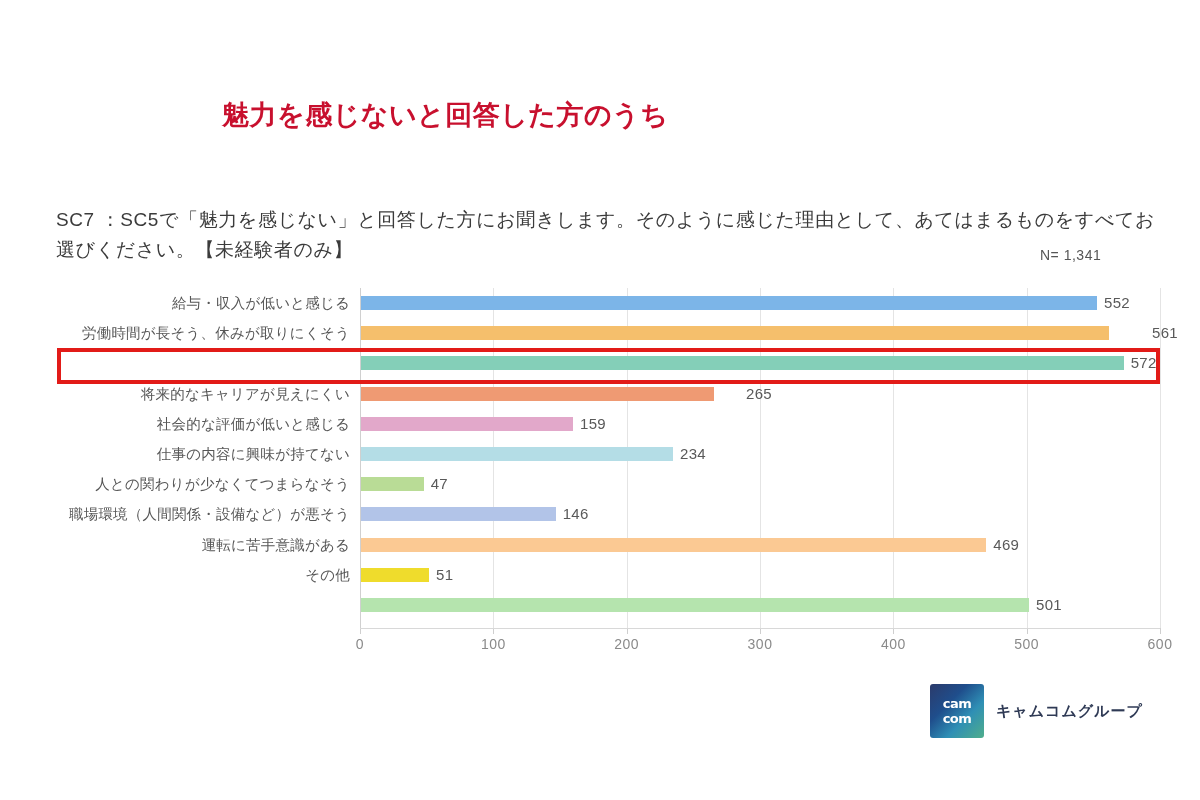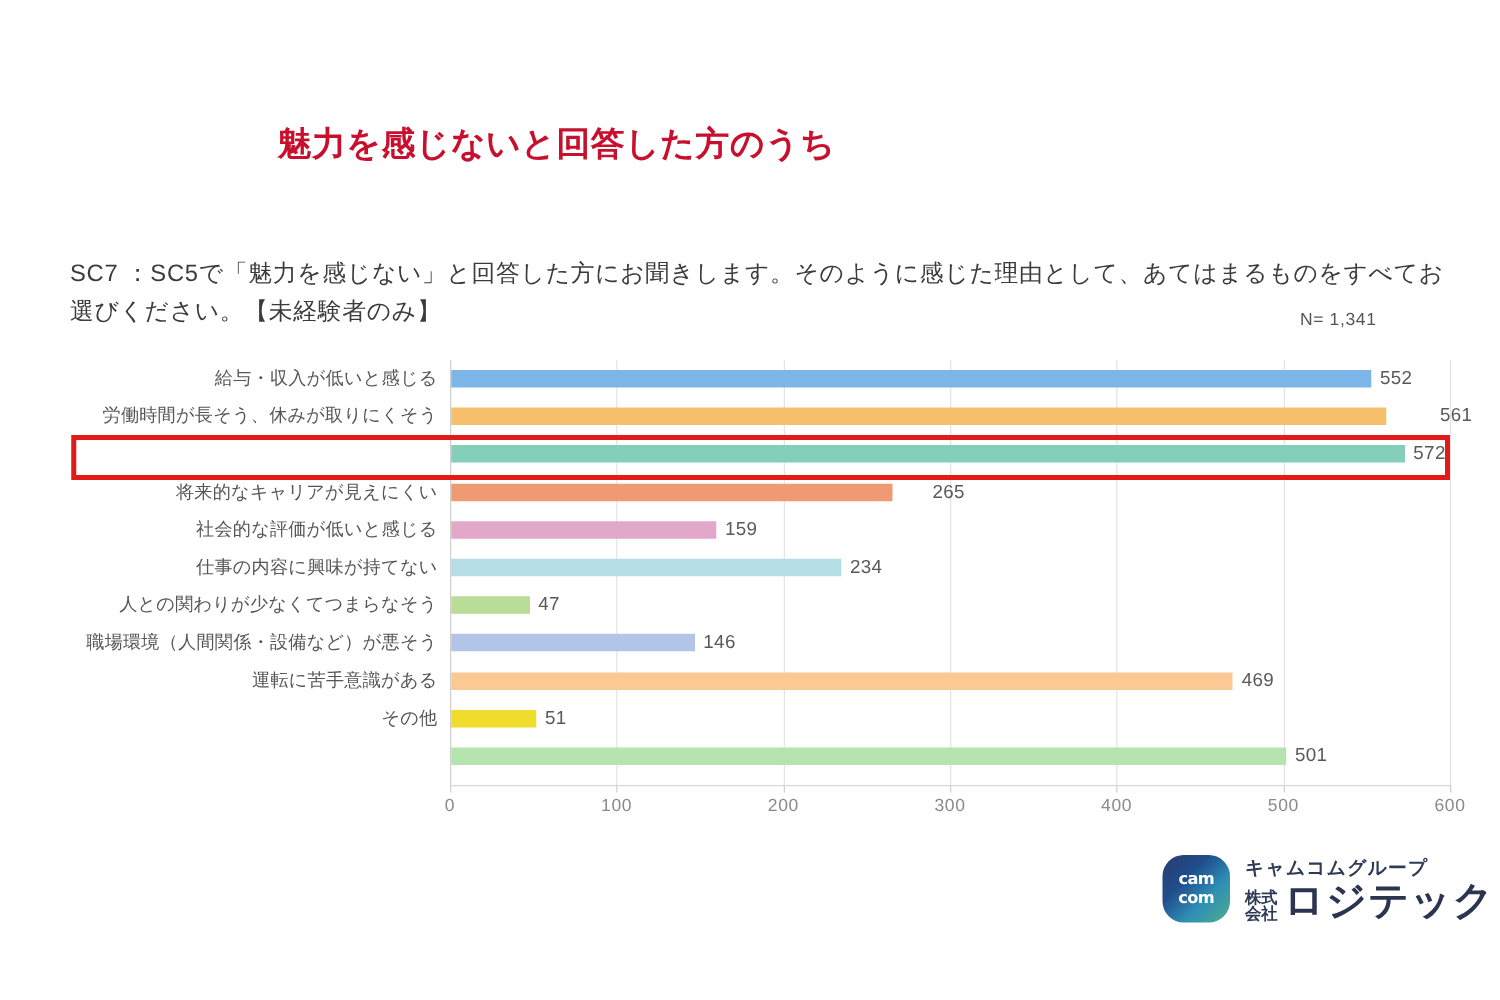--- a/index.html
+++ b/index.html
@@ -175,21 +175,21 @@
     position: absolute;
     left: 930px;
     top: 684px;
     display: flex;
     align-items: center;
     gap: 12px;
   }
   #logo-mark {
     width: 54px;
     height: 54px;
-    border-radius: 17px;
+    border-radius: 3px;
     background: linear-gradient(135deg, #2b3b6b 0%, #1f4e8c 35%, #2f8fb5 65%, #4fae8b 100%);
     display: flex;
     flex-direction: column;
     align-items: center;
     justify-content: center;
     gap: 2px;
   }
   .logo-mark-row {
     color: #ffffff;
     font-size: 13px;
@@ -327,21 +327,14 @@
 
 <div id="highlight-box"></div>
 
 <div id="logo-block">
   <div id="logo-mark">
     <div class="logo-mark-row">cam</div>
     <div class="logo-mark-row">com</div>
   </div>
   <div id="logo-text">
     <div id="logo-group-name">キャムコムグループ</div>
-    <div id="logo-company-row">
-      <div id="logo-kabushiki">
-        <span>株式</span>
-        <span>会社</span>
-      </div>
-      <div id="logo-main-name">ロジテック</div>
-    </div>
   </div>
 </div>
 
 </body></html>

